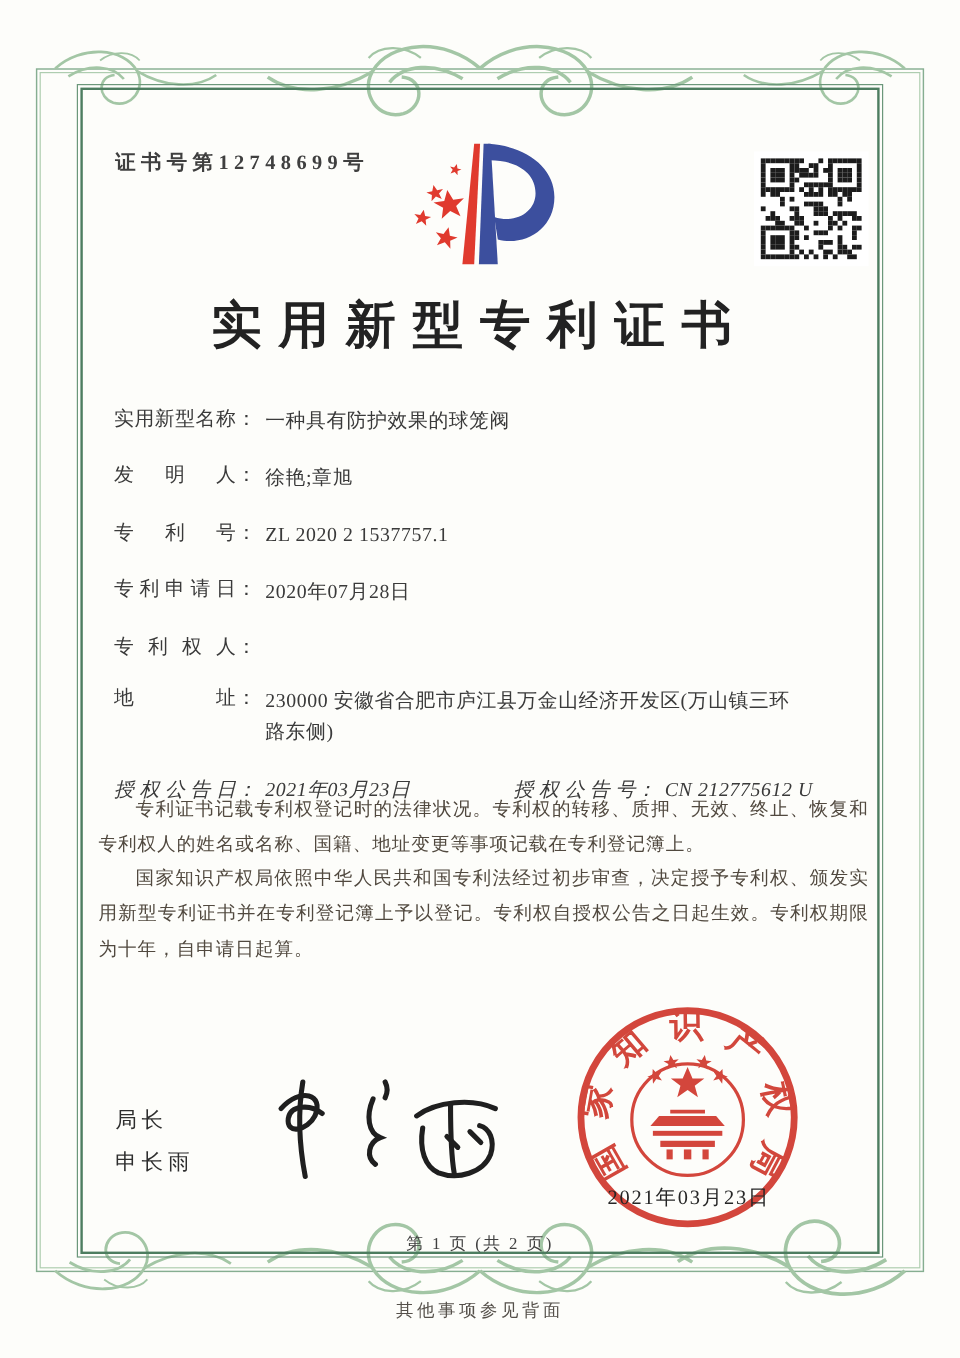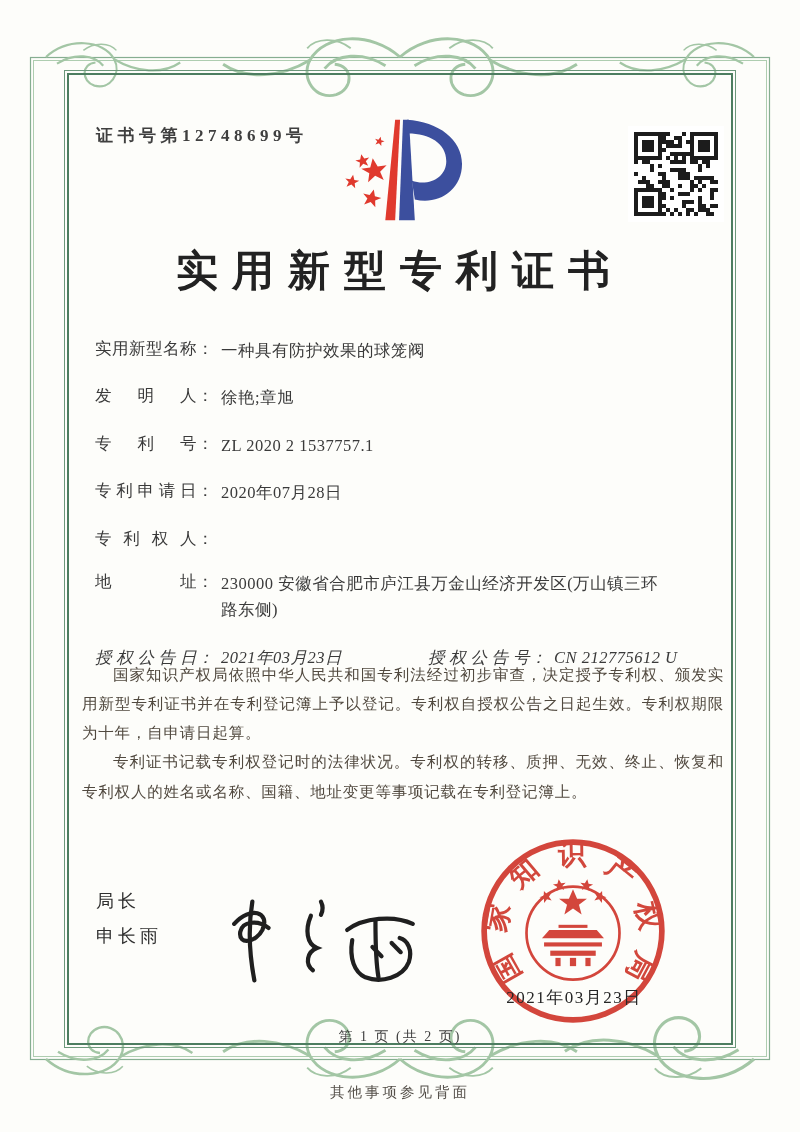--- a/index.html
+++ b/index.html
@@ -32,21 +32,21 @@
         font-size:16.5px; color:#3a3a3a; letter-spacing:0.5px;}
   .flabel{width:102px; flex:none; text-align:justify; text-align-last:justify;}
   .fcolon{flex:none; margin-right:7px;}
   .fvalue{line-height:1.6;}
   .frow.addr .fvalue{width:452px; line-height:1.62;}
   .pair{display:flex; align-items:baseline;font-style:italic;}
   .pair+.pair{margin-left:86px;}
   .paras{position:absolute; left:82px; top:660px; width:642px; z-index:2;}
   .paras p{margin:0; text-indent:2em; text-align:justify;
            font-size:15.5px; line-height:1.88; letter-spacing:0.8px; color:#51493f;}
-  .director{position:absolute; left:96px; top:884px; z-index:2; font-size:18px;
+  .director{position:absolute; left:96px; top:916px; z-index:2; font-size:18px;
             letter-spacing:4px; color:#2e2e2e; line-height:1.95;}
   .signature{position:absolute; left:214px; top:886px; width:222px; height:104px; z-index:2;}
   .seal{position:absolute; left:480px; top:838px; width:186px; height:186px; z-index:2; opacity:0.93;}
   .seal-date{position:absolute; left:474px; top:986px; width:200px; z-index:3;
              text-align:center; font-size:17px; letter-spacing:1.5px; color:#262626;}
   .page-footer{position:absolute; left:64px; right:64px; top:1028px; z-index:2;
                text-align:center; font-size:14px; letter-spacing:2px; color:#404040;}
   .back-note{position:absolute; left:0; right:0; top:1083px; z-index:2;
              text-align:center; font-size:14.5px; letter-spacing:3px; color:#55504a;}
 </style>
@@ -358,22 +358,22 @@
       </span>
       <span class="pair">
         <span class="flabel">授权公告号</span>
           <span class="fcolon">：</span>
         <span class="fvalue">CN 212775612 U</span>
       </span>
     </div>
   </div>
 
   <div class="paras">
+    <p>专利证书记载专利权登记时的法律状况。专利权的转移、质押、无效、终止、恢复和专利权人的姓名或名称、国籍、地址变更等事项记载在专利登记簿上。</p>
     <p>国家知识产权局依照中华人民共和国专利法经过初步审查，决定授予专利权、颁发实用新型专利证书并在专利登记簿上予以登记。专利权自授权公告之日起生效。专利权期限为十年，自申请日起算。</p>
-    <p>专利证书记载专利权登记时的法律状况。专利权的转移、质押、无效、终止、恢复和专利权人的姓名或名称、国籍、地址变更等事项记载在专利登记簿上。</p>
   </div>
 
   <div class="director">
     <div>局长</div>
     <div>申长雨</div>
   </div>
 
   <svg class="signature" viewBox="0 0 220 100">
     <g fill="none" stroke="#1f1f1f" stroke-width="4.2" stroke-linecap="round">
       <path d="M38,14 C34,38 35,66 40,92"></path>

